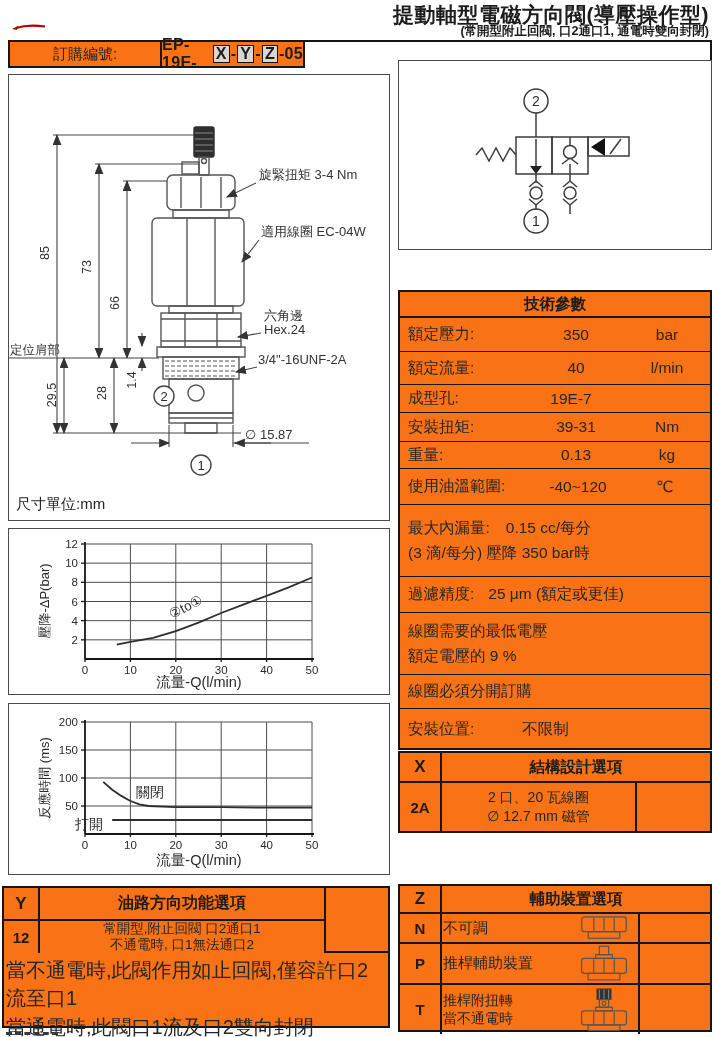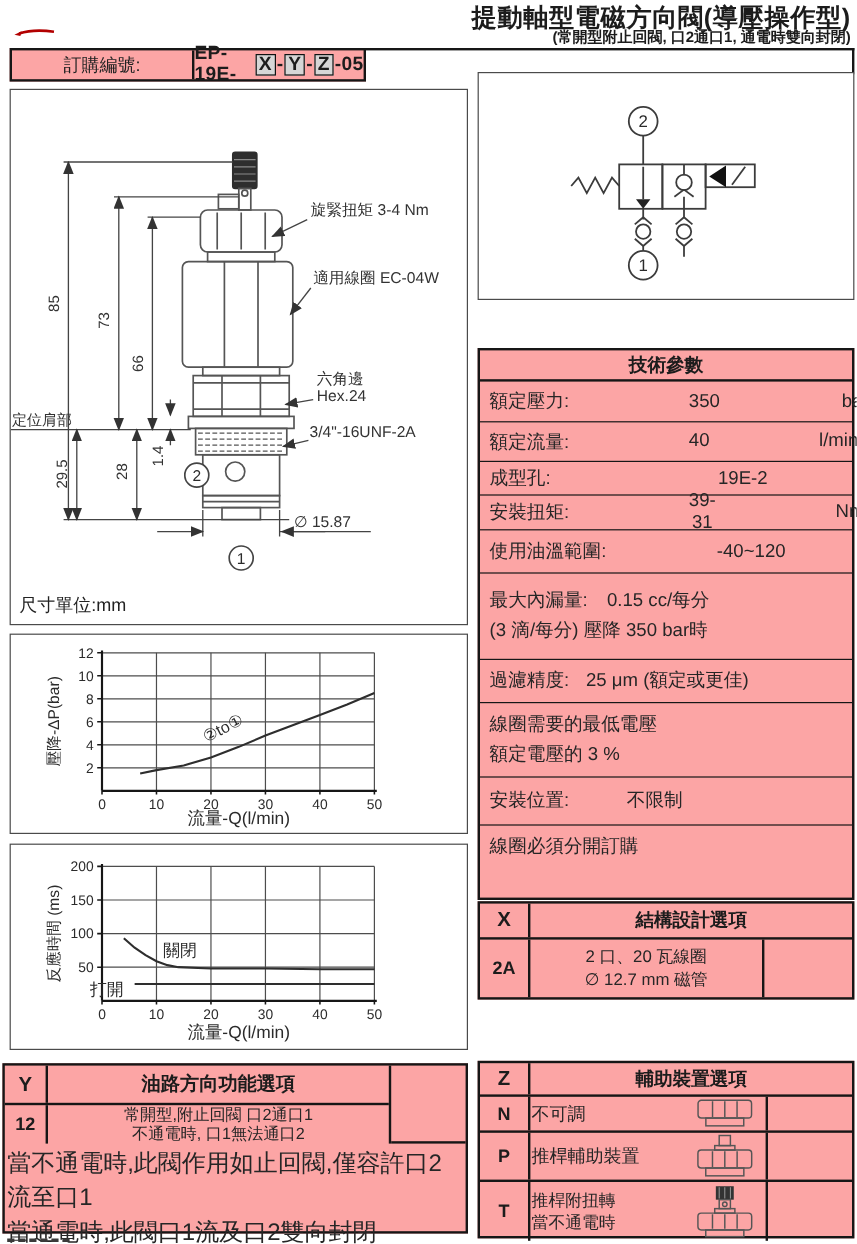--- a/index.html
+++ b/index.html
@@ -1,41 +1,41 @@
 <!DOCTYPE html>
 <html><head>
 <meta charset="utf-8">
 <style>
   html,body{margin:0;padding:0;background:#fff;}
   body{width:714px;height:1037px;font-family:"Liberation Sans","DejaVu Sans",sans-serif;color:#1c1c1c;}
   #page{position:relative;width:714px;height:1037px;overflow:hidden;background:#fff;}
   .abs{position:absolute;}
   .frame{border:1.5px solid #4a4a4a;background:#fff;box-sizing:border-box;}
-  .tbl{border:2px solid #161616;background:#fca5a5;box-sizing:border-box;}
+  .tbl{border:2px solid #161616;background:#f97316;box-sizing:border-box;}
   .hline{background:#161616;height:2px;}
   .vline{background:#161616;width:2px;}
 
   
   .title{font-size:21px;font-weight:bold;letter-spacing:0.5px;white-space:nowrap;}
   .subtitle{font-size:12.5px;font-weight:bold;white-space:nowrap;text-align:right;}
 
   
   .order-box{display:flex;align-items:stretch;}
   .order-label{width:150px;display:flex;align-items:center;justify-content:center;font-size:15px;color:#222;}
   .order-value{flex:1;border-left:2px solid #161616;display:flex;align-items:center;justify-content:center;font-size:16px;font-weight:bold;letter-spacing:0.3px;}
   .code-letter{display:inline-block;border:1.5px solid #111;background:#d6d6d6;padding:0 2px;margin:0 1px;line-height:1.05;}
 
   
   .spec-head{height:24px;display:flex;align-items:center;justify-content:center;font-weight:bold;font-size:15.5px;border-bottom:2px solid #161616;}
   .spec-row{border-bottom:1.5px solid #161616;font-size:15.5px;color:#262626;box-sizing:border-box;}
   .spec-row:last-child{border-bottom:none;}
-  .r3{display:flex;align-items:center;padding:0 8px;gap:48px;}
+  .r3{display:flex;align-items:center;padding:0 8px;}
   .r3 .sr-label{flex:0 0 118px;}
   .r3 .sr-value{flex:1;text-align:center;}
-  .r3 .sr-unit{flex:0 0 70px;text-align:right;padding-left:6px;}
+  .r3 .sr-unit{flex:0 0 70px;text-align:center;padding-left:6px;}
   .rin{display:flex;align-items:center;padding:0 8px;}
   .rin .sr-value{margin-left:14px;}
   .rtwo{display:flex;flex-direction:column;justify-content:center;padding:2px 8px;line-height:1.55;}
   .rtwo .l1 .sr-value{margin-left:16px;}
 
   
   .opt-head{display:flex;border-bottom:2px solid #161616;box-sizing:border-box;}
   .opt-code{display:flex;align-items:center;justify-content:center;font-weight:bold;font-size:17px;border-right:2px solid #161616;box-sizing:border-box;}
   .opt-title{display:flex;align-items:center;justify-content:center;font-weight:bold;font-size:15.5px;}
   .opt-row{display:flex;border-bottom:2px solid #161616;box-sizing:border-box;}
@@ -236,51 +236,56 @@
         <span class="sr-value">350</span>
         <span class="sr-unit">bar</span>
     </div>
     <div class="spec-row r3" style="height:33px">
       <span class="sr-label">額定流量:</span>
         <span class="sr-value">40</span>
         <span class="sr-unit">l/min</span>
     </div>
     <div class="spec-row r3" style="height:28px">
       <span class="sr-label">成型孔:</span>
-        <span class="sr-value" style="flex:0 0 90px;text-align:center;">19E-2</span>
+        <span class="sr-value" style="flex:0 0 90px;text-align:center;">19E-7</span>
         <span class="sr-unit" style="flex:1"></span>
     </div>
     <div class="spec-row r3" style="height:29px">
       <span class="sr-label">安裝扭矩:</span>
         <span class="sr-value">39-31</span>
         <span class="sr-unit">Nm</span>
     </div>
+    <div class="spec-row r3" style="height:27px">
+      <span class="sr-label">重量:</span>
+        <span class="sr-value">0.13</span>
+        <span class="sr-unit">kg</span>
+    </div>
     <div class="spec-row r3" style="height:36px">
       <span class="sr-label" style="flex:0 0 126px">使用油溫範圍:</span>
         <span class="sr-value" style="flex:0 0 88px;text-align:center">-40~120</span>
         <span class="sr-unit" style="flex:1">℃</span>
     </div>
     <div class="spec-row rtwo" style="height:72px">
       <div class="l1"><span>最大內漏量:</span><span class="sr-value">0.15 cc/每分</span></div>
       <div>(3 滴/每分) 壓降 350 bar時</div>
     </div>
     <div class="spec-row rin" style="height:36px">
       <span>過濾精度:</span>
         <span class="sr-value">25 μm (額定或更佳)</span>
     </div>
     <div class="spec-row rtwo" style="height:62px">
       <div>線圈需要的最低電壓</div>
-      <div>額定電壓的 3 %</div>
+      <div>額定電壓的 9 %</div>
+    </div>
+    <div class="spec-row rin" style="height:34px">
+      <span>線圈必須分開訂購</span>
     </div>
     <div class="spec-row rin" style="height:40px">
       <span>安裝位置:</span>
         <span class="sr-value" style="margin-left:48px">不限制</span>
-    </div>
-    <div class="spec-row rin" style="height:34px">
-      <span>線圈必須分開訂購</span>
     </div>
   </div>
 
   <div class="abs frame" style="left:8px;top:528px;width:382px;height:167px;">
     <svg id="chart1" width="379" height="164" viewBox="0 0 379 164">
         <line x1="121.4" y1="15" x2="121.4" y2="130" stroke="#4d4d4d" stroke-width="1"></line>
         <line x1="166.8" y1="15" x2="166.8" y2="130" stroke="#4d4d4d" stroke-width="1"></line>
         <line x1="212.2" y1="15" x2="212.2" y2="130" stroke="#4d4d4d" stroke-width="1"></line>
         <line x1="257.6" y1="15" x2="257.6" y2="130" stroke="#4d4d4d" stroke-width="1"></line>
         <line x1="303" y1="15" x2="303" y2="130" stroke="#4d4d4d" stroke-width="1"></line>

